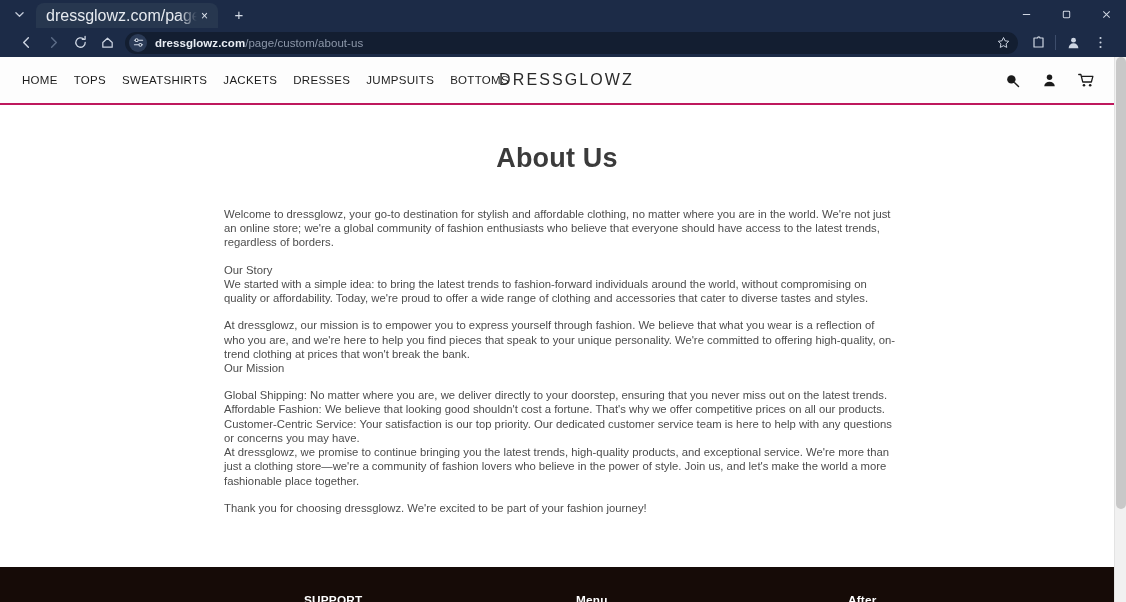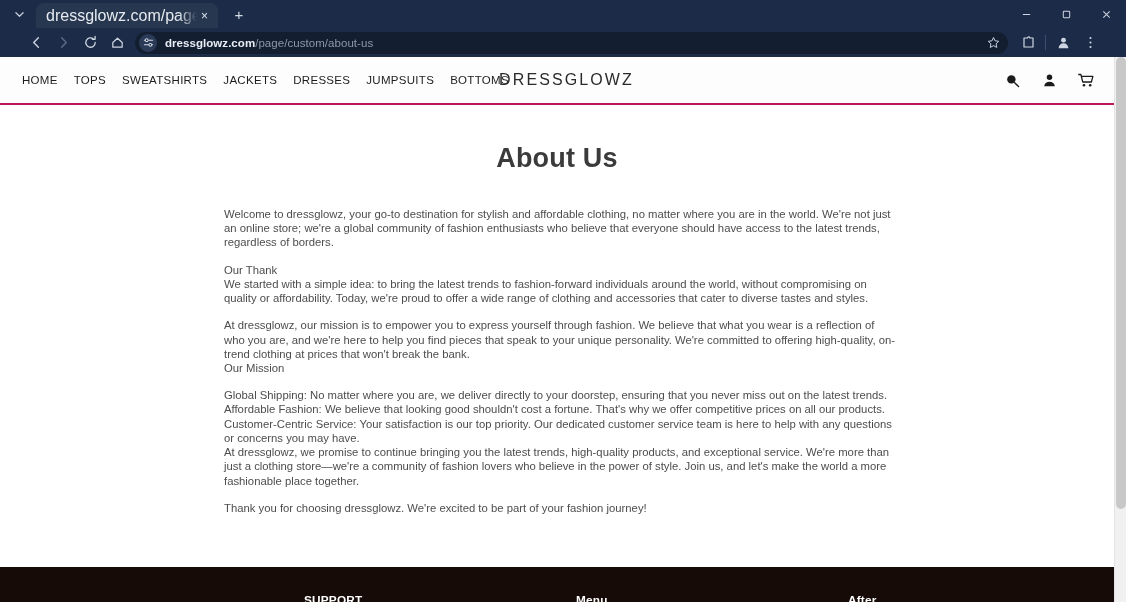--- a/index.html
+++ b/index.html
@@ -97,21 +97,21 @@
     font-size: 11px;
     cursor: pointer;
   }
 
   
   .toolbar {
     height: 29px;
     background: #1c2b47;
     display: flex;
     align-items: center;
-    padding: 0 23px;
+    padding: 0 13px;
     gap: 1px;
   }
   .tb-icon {
     width: 26px; height: 24px;
     display: flex; align-items: center; justify-content: center;
     color: #cdd5e2;
     border-radius: 50%;
     cursor: pointer;
     flex: 0 0 auto;
   }
@@ -432,21 +432,21 @@
           </div>
         </div>
       </div>
 
       <div class="article">
         <h1 class="page-title">About Us</h1>
 
         <div class="body-block">
           <p>Welcome to dressglowz, your go-to destination for stylish and affordable clothing, no matter where you are in the world. We're not just an online store; we're a global community of fashion enthusiasts who believe that everyone should have access to the latest trends, regardless of borders.</p>
           <div class="gap"></div>
-          <p>Our Thank</p>
+          <p>Our Story</p>
           <p>We started with a simple idea: to bring the latest trends to fashion-forward individuals around the world, without compromising on quality or affordability. Today, we're proud to offer a wide range of clothing and accessories that cater to diverse tastes and styles.</p>
           <div class="gap"></div>
           <p>At dressglowz, our mission is to empower you to express yourself through fashion. We believe that what you wear is a reflection of who you are, and we're here to help you find pieces that speak to your unique personality. We're committed to offering high-quality, on-trend clothing at prices that won't break the bank.</p>
           <p>Our Mission</p>
           <div class="gap"></div>
           <p>Global Shipping: No matter where you are, we deliver directly to your doorstep, ensuring that you never miss out on the latest trends.</p>
           <p>Affordable Fashion: We believe that looking good shouldn't cost a fortune. That's why we offer competitive prices on all our products.</p>
           <p>Customer-Centric Service: Your satisfaction is our top priority. Our dedicated customer service team is here to help with any questions or concerns you may have.</p>
           <p>At dressglowz, we promise to continue bringing you the latest trends, high-quality products, and exceptional service. We're more than just a clothing store—we're a community of fashion lovers who believe in the power of style. Join us, and let's make the world a more fashionable place together.</p>
           <div class="gap"></div>

